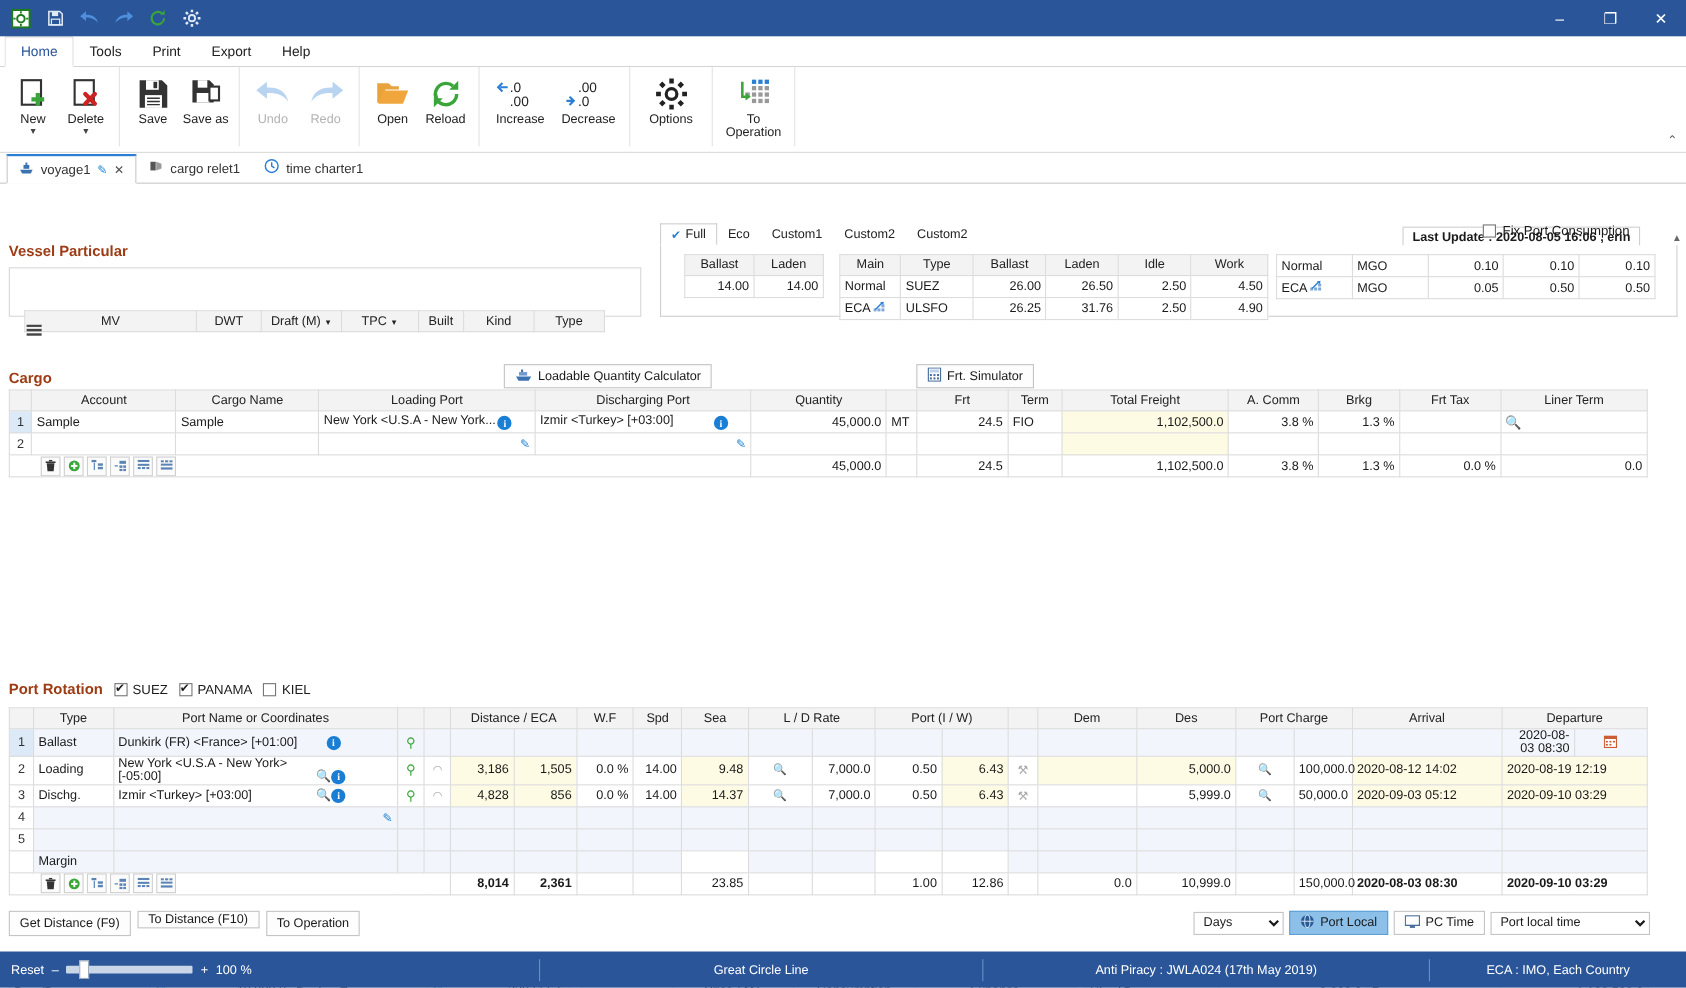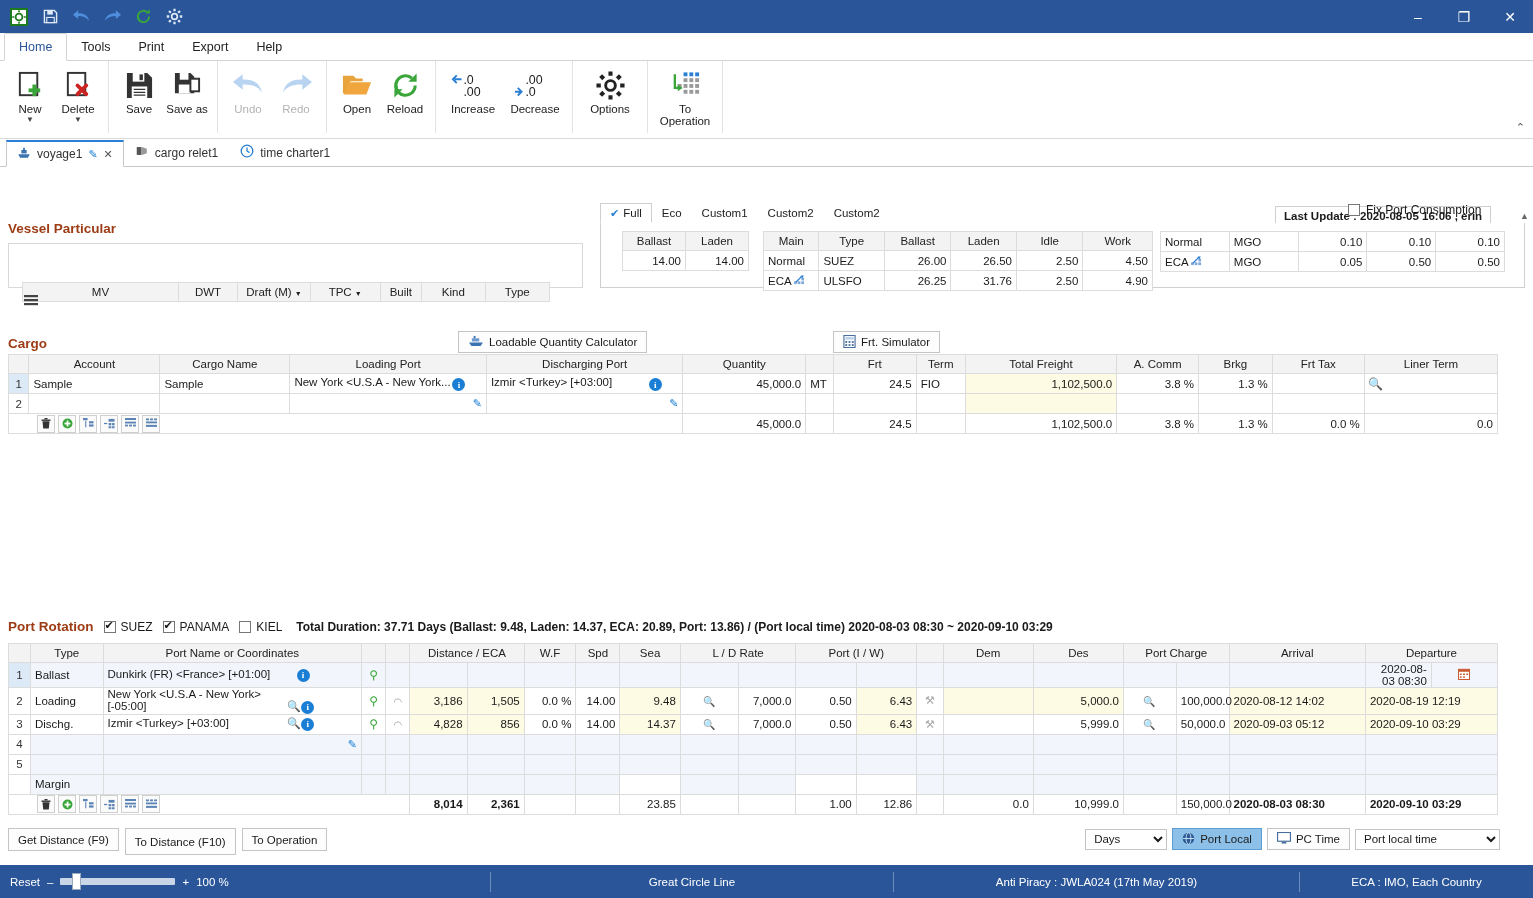--- a/index.html
+++ b/index.html
@@ -662,21 +662,20 @@
         <span>SUEZ</span>
       </span>
     <span style="display:flex;align-items:center;gap:5px;">
         <span class="chk on"></span>
         <span>PANAMA</span>
       </span>
     <span style="display:flex;align-items:center;gap:5px;">
         <span class="chk"></span>
         <span>KIEL</span>
       </span>
-    <span style="font-weight:bold;font-size:12px;margin-left:4px;">Total Duration: 37.71 Days (Ballast: 9.48, Laden: 14.37, ECA: 20.89, Port: 13.86) / (Port local time) 2020-08-03 08:30 ~ 2020-09-10 03:29</span>
   </div>
 
   <table class="grid" style="position:absolute;left:8px;top:476px;width:1490px;">
     <tbody>
         <tr>
       <th style="width:20px"></th>
       <th style="width:66px">Type</th>
       <th style="width:235px">Port Name or Coordinates</th>
       <th style="width:22px"></th>
       <th style="width:22px"></th>
@@ -929,21 +928,21 @@
       <td></td>
       <td class="num">150,000.0</td>
       <td class="bold">2020-08-03 08:30</td>
       <td class="bold" colspan="2">2020-09-10 03:29</td>
     </tr>
   </tbody>
     </table>
 
   <div style="position:absolute;left:8px;top:661px;display:flex;gap:6px;">
     <div class="btn" style="height:23px;">Get Distance (F9)</div>
-    <div class="btn" style="height:27px;">To Distance (F10)</div>
+    <div class="btn" style="height:16px;">To Distance (F10)</div>
     <div class="btn" style="height:23px;">To Operation</div>
   </div>
 
   <div style="position:absolute;right:33px;top:661px;display:flex;gap:5px;align-items:center;">
     <select class="plain" style="width:82px">
       <option>Days</option>
     </select>
     <div class="btn on" style="height:22px;">
       <span><svg width="13" height="13" viewBox="0 0 14 14">
             <circle cx="7" cy="7" r="6.2" fill="#2a5a94"></circle>

